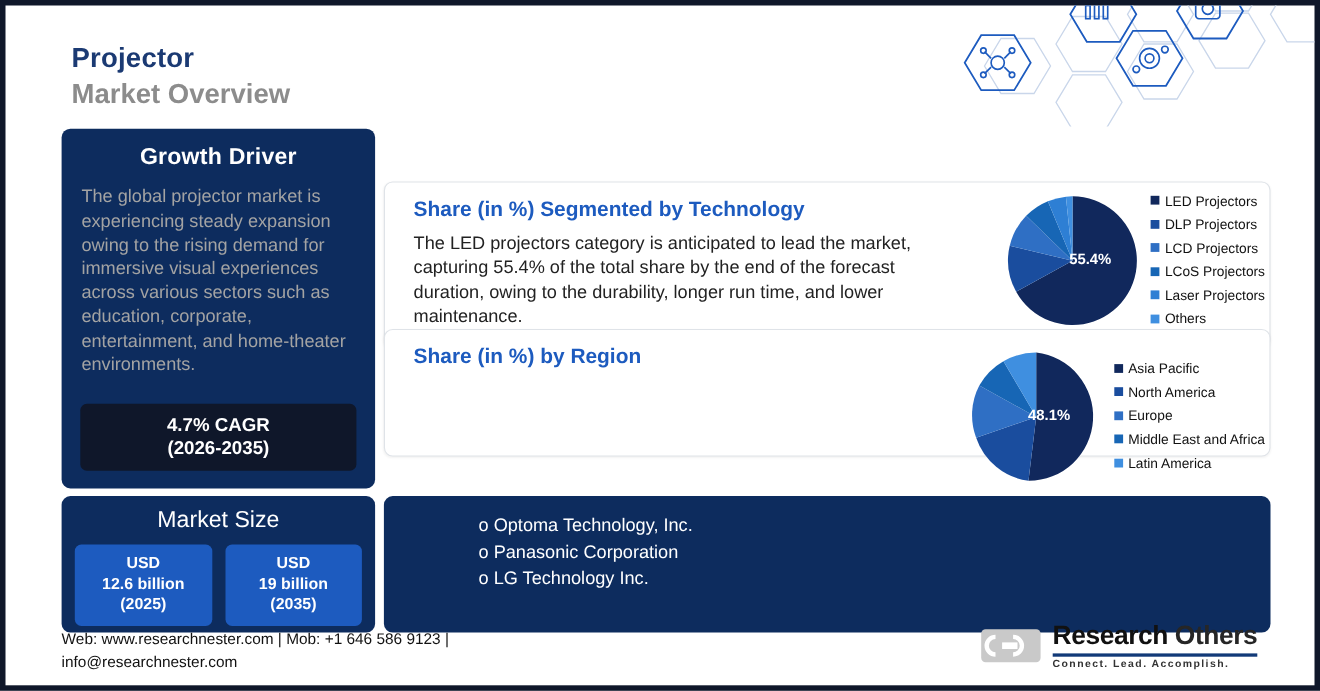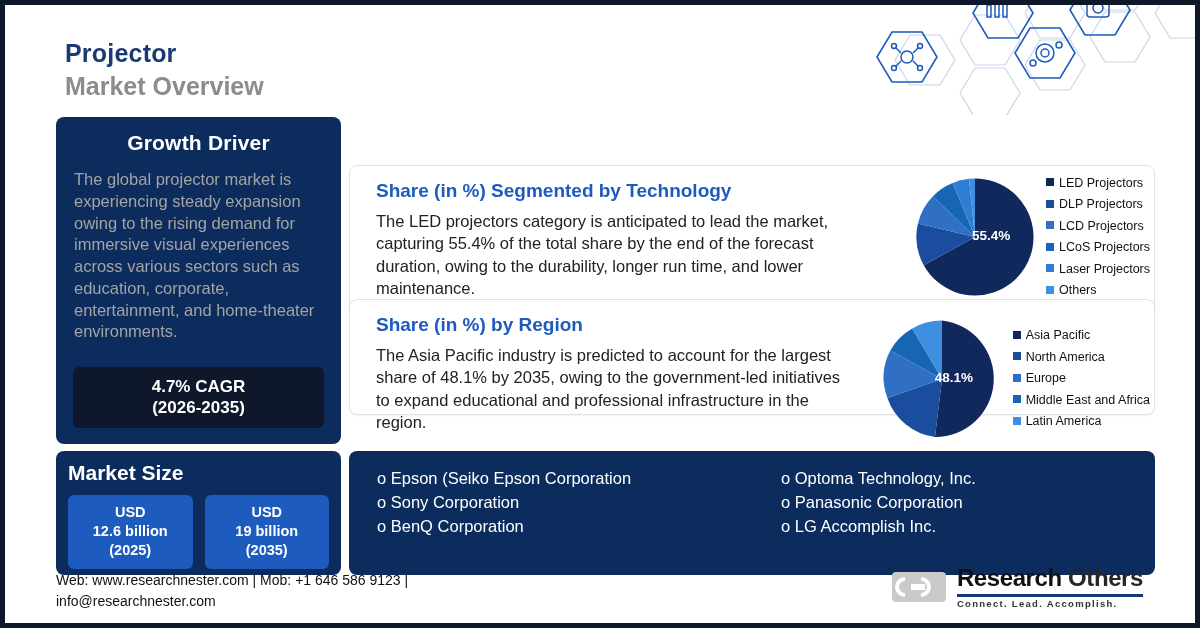--- a/index.html
+++ b/index.html
@@ -39,21 +39,21 @@
   .cagr {
     position:absolute; left:17px; right:17px; bottom:16px;
     background:#0f172a; border-radius:6px; text-align:center;
     padding:9px 0 10px 0; font-weight:bold; font-size:17px; line-height:1.25;
   }
   
   .market {
     position:absolute; left:51px; top:446px; width:285px; height:124px;
     background:#0d2c5e; border-radius:8px; color:#fff; padding:8px 12px;
   }
-  .market h2 { margin:2px 0 0 0; font-size:21px; font-weight:bold; }
+  .market h2 { margin:2px 0 0 0; font-size:21px; text-align:center; font-weight:normal; }
   .market-vals { display:flex; gap:12px; margin-top:10px; }
   .mv {
     flex:1; background:#1d5bbf; border-radius:6px; text-align:center;
     padding:8px 2px 9px 2px; font-size:14.5px; font-weight:bold; line-height:1.3;
   }
   
   .card {
     position:absolute; background:#ffffff; border:1px solid #dfe3e8; border-radius:8px;
     box-shadow:0 1px 2px rgba(0,0,0,0.05);
   }
@@ -202,21 +202,20 @@
         <div><span class="sw" style="background:#2f6fc4"></span><span>LCD Projectors</span></div>
         <div><span class="sw" style="background:#1766b5"></span><span>LCoS Projectors</span></div>
         <div><span class="sw" style="background:#2e7fd4"></span><span>Laser Projectors</span></div>
         <div><span class="sw" style="background:#3f8fe0"></span><span>Others</span></div>
       </div>
     </div>
   </div>
 
   <div class="card card-region">
     <h3>Share (in %) by Region</h3>
-    <p>The Asia Pacific industry is predicted to account for the largest share of 48.1% by 2035, owing to the government-led initiatives to expand educational and professional infrastructure in the region.</p>
 
     <div class="chart-wrap" style="right:4px; top:14px;">
       <div style="position:relative;width:130px;height:130px;">
         <svg width="130" height="130" viewBox="0 0 100 100">
 
           <path d="M50 50 L50 5 A45 45 0 0 1 44.6 94.7 Z" fill="#11285c"></path>
 
           <path d="M50 50 L44.6 94.7 A45 45 0 0 1 8.0 64.6 Z" fill="#1a4d9e"></path>
 
           <path d="M50 50 L8.0 64.6 A45 45 0 0 1 10.2 28.1 Z" fill="#2f6fc4"></path>
@@ -232,29 +231,24 @@
         <div><span class="sw" style="background:#1a4d9e"></span><span>North America</span></div>
         <div><span class="sw" style="background:#2f6fc4"></span><span>Europe</span></div>
         <div><span class="sw" style="background:#1766b5"></span><span>Middle East and Africa</span></div>
         <div><span class="sw" style="background:#3f8fe0"></span><span>Latin America</span></div>
       </div>
     </div>
   </div>
 
   <div class="players">
     <div class="players-cols">
-      <ul>
-        <li>Epson (Seiko Epson Corporation</li>
-        <li>Sony Corporation</li>
-        <li>BenQ Corporation</li>
-      </ul>
       <ul class="col2">
         <li>Optoma Technology, Inc.</li>
         <li> Panasonic Corporation</li>
-        <li> LG Accomplish Inc.</li>
+        <li> LG Technology Inc.</li>
       </ul>
     </div>
   </div>
 
   <div class="footer">
     <div>Web: www.researchnester.com | Mob: +1 646 586 9123 |</div>
     <div>info@researchnester.com</div>
   </div>
 
   <div class="brand">

